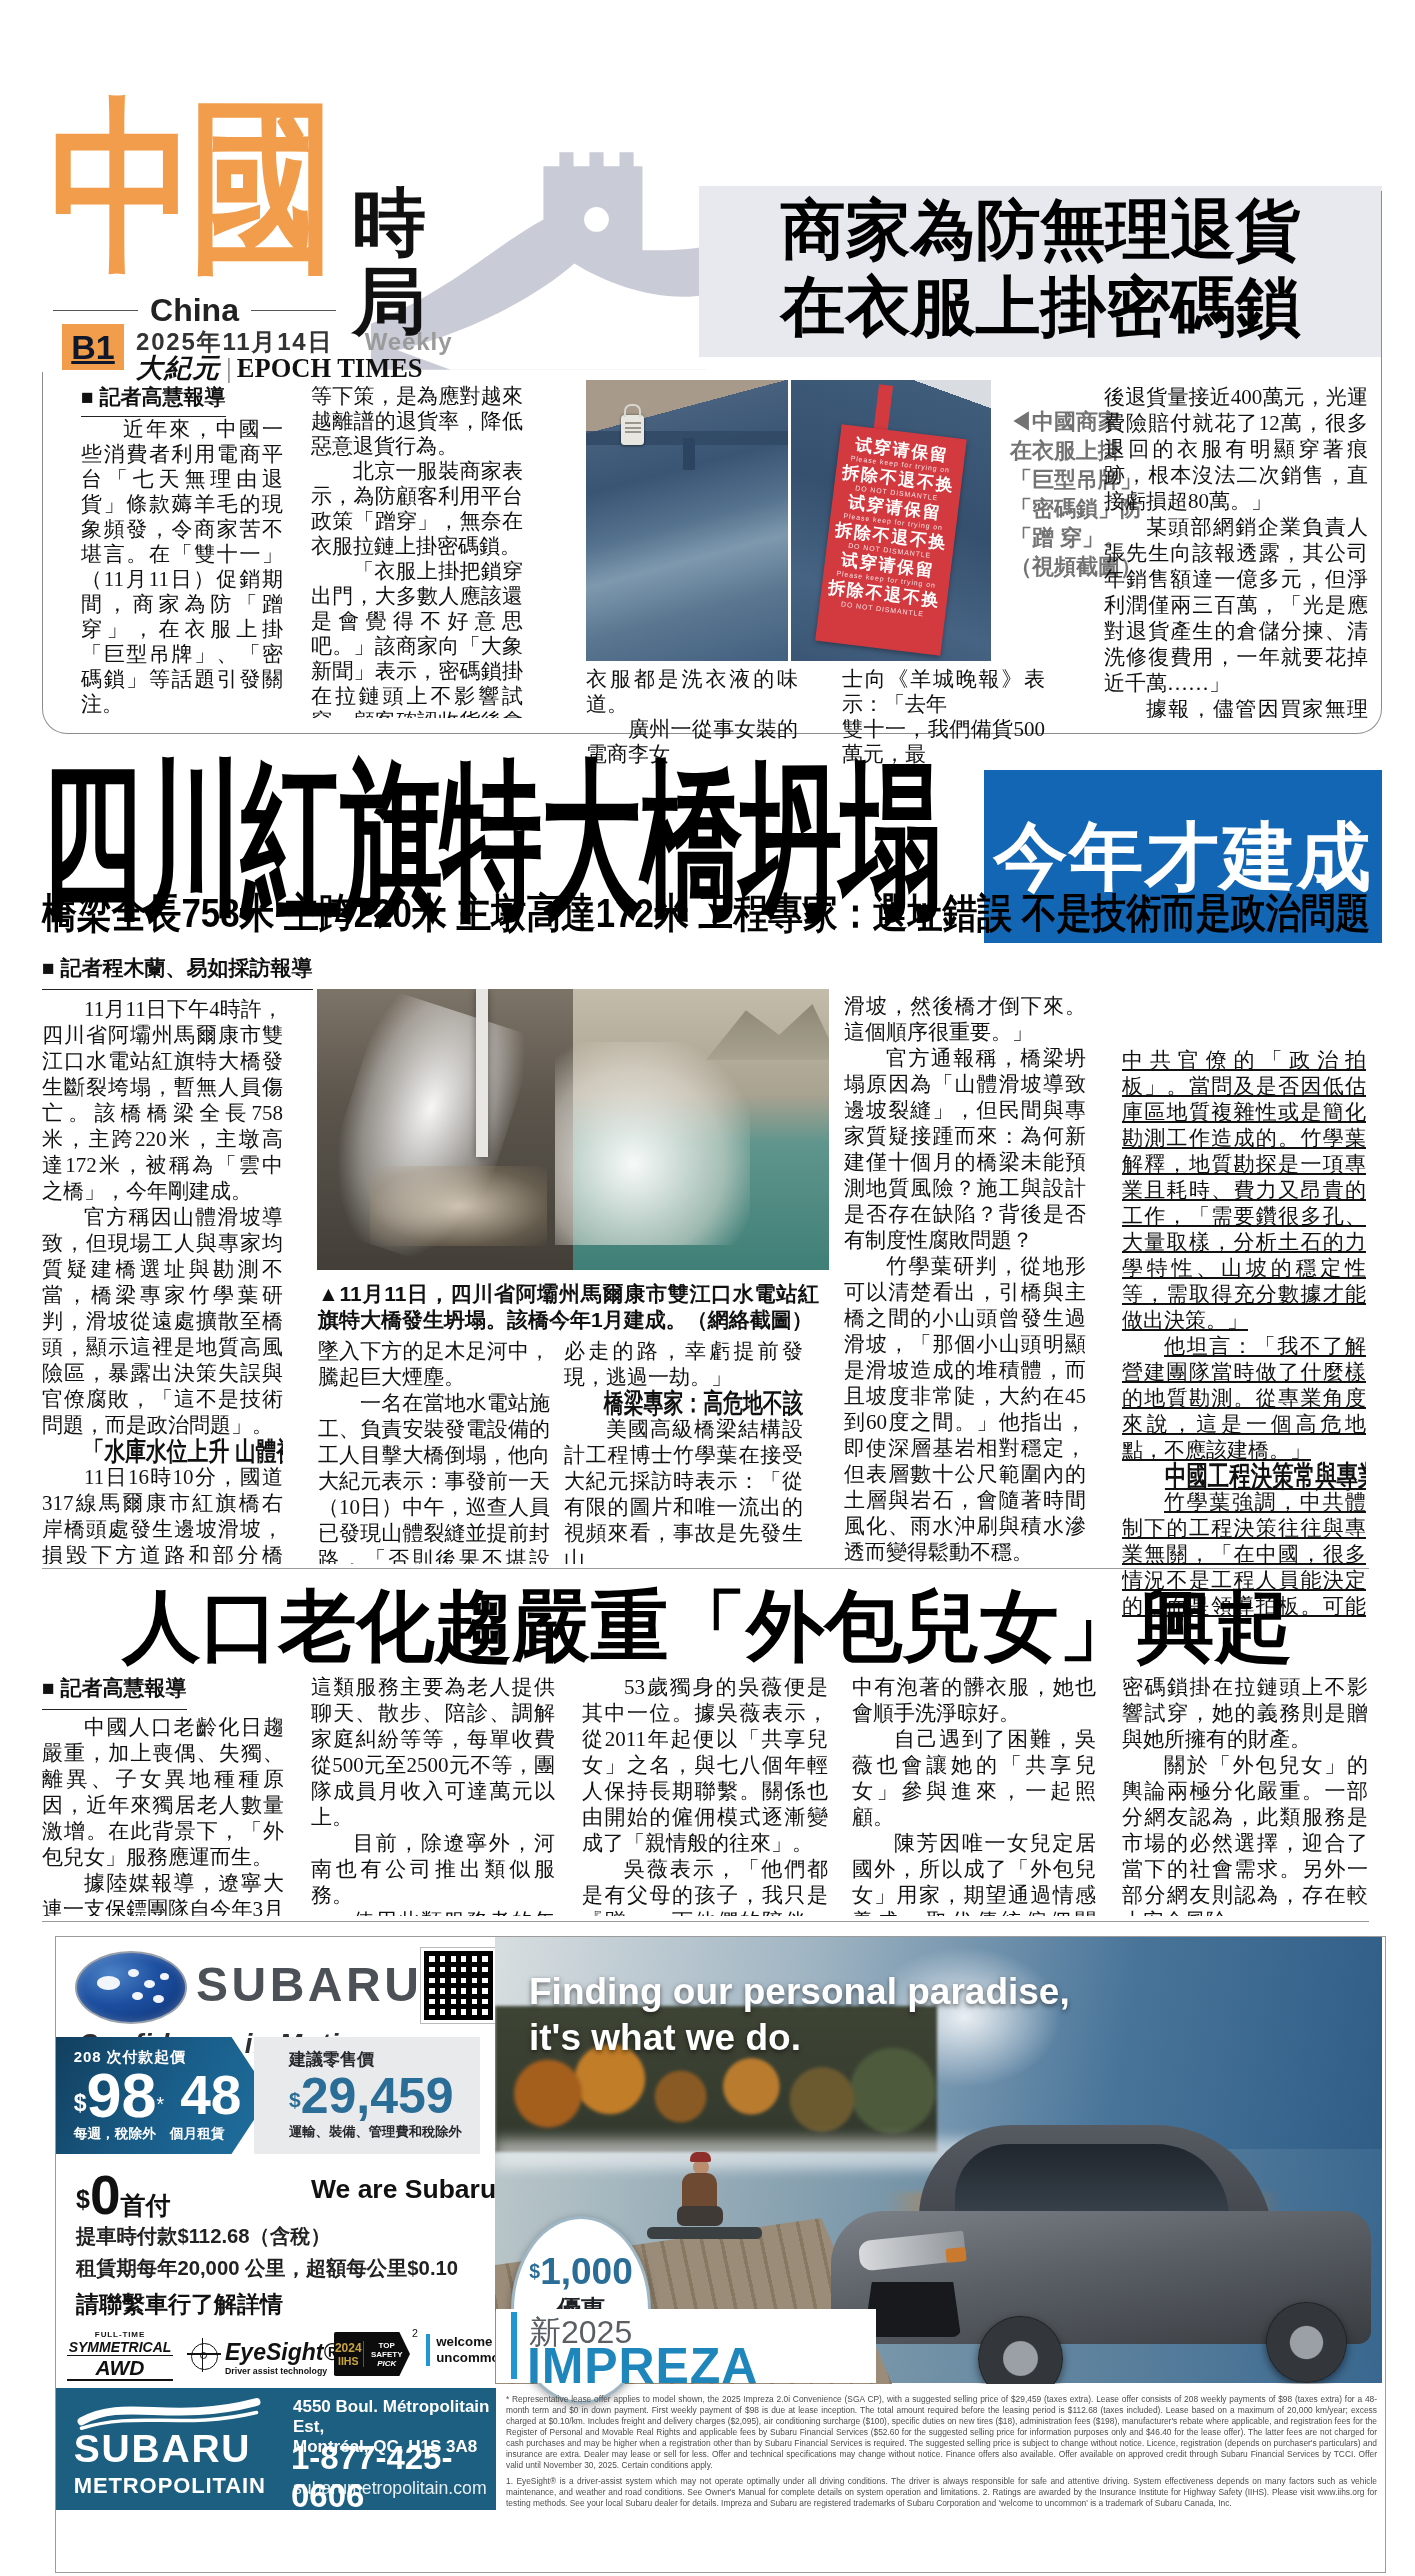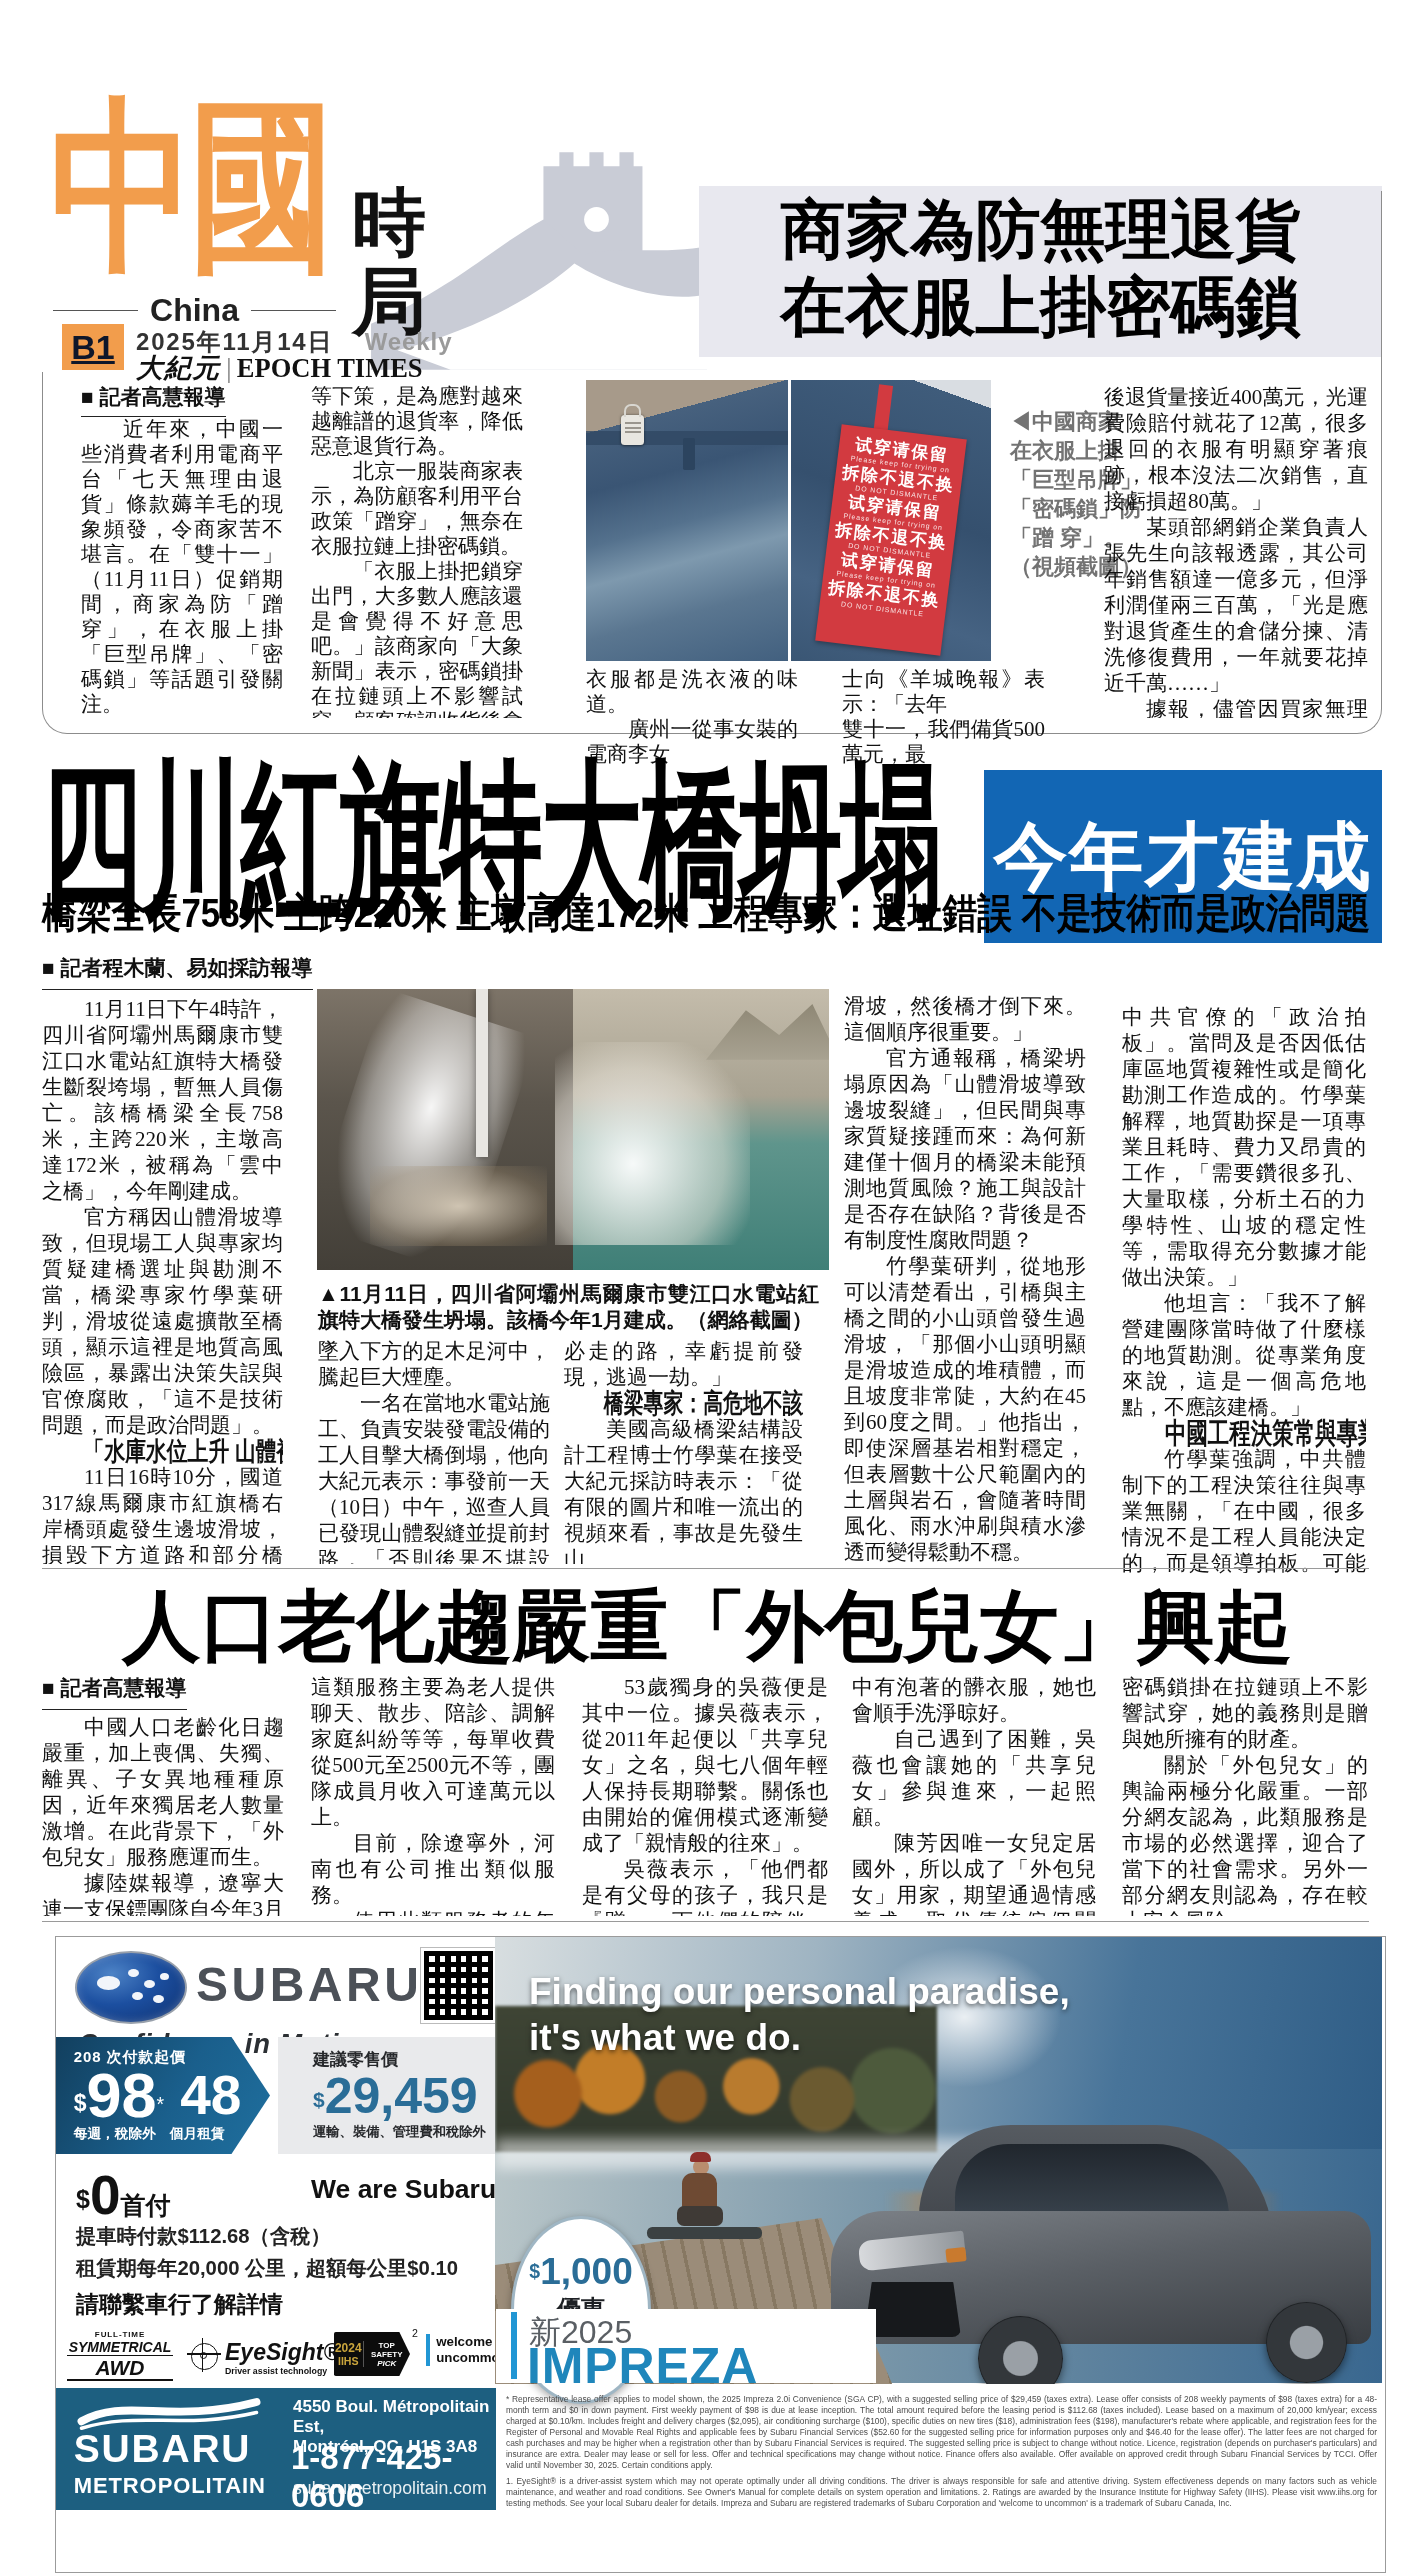--- a/index.html
+++ b/index.html
@@ -221,21 +221,21 @@
     <p>美國高級橋梁結構設計工程博士竹學葉在接受大紀元採訪時表示：「從有限的圖片和唯一流出的視頻來看，事故是先發生山</p>
   </div>
 
   <div class="abs nt a2t" style="left:844px;top:993px;width:242px;height:571px;overflow:hidden;">
     <p class="cont">滑坡，然後橋才倒下來。這個順序很重要。」</p>
     <p>官方通報稱，橋梁坍塌原因為「山體滑坡導致邊坡裂縫」，但民間與專家質疑接踵而來：為何新建僅十個月的橋梁未能預測地質風險？施工與設計是否存在缺陷？背後是否有制度性腐敗問題？</p>
     <p>竹學葉研判，從地形可以清楚看出，引橋與主橋之間的小山頭曾發生過滑坡，「那個小山頭明顯是滑坡造成的堆積體，而且坡度非常陡，大約在45到60度之間。」他指出，即使深層基岩相對穩定，但表層數十公尺範圍內的土層與岩石，會隨著時間風化、雨水沖刷與積水滲透而變得鬆動不穩。</p>
     <p>他指出，從畫面觀察，「主橋和引橋連接的部分被扯斷後仍安然無恙，說明主橋結構相對穩定，從這一點看不出是施工或者設計的問題。」</p>
 
   </div>
-  <div class="abs nt a2t" style="left:1122px;top:1004px;width:244px;height:571px;overflow:hidden;">
+  <div class="abs nt a2t" style="left:1122px;top:1047px;width:244px;height:571px;overflow:hidden;text-decoration:underline;">
     <p class="cont">中共官僚的「政治拍板」。當問及是否因低估庫區地質複雜性或是簡化勘測工作造成的。竹學葉解釋，地質勘探是一項專業且耗時、費力又昂貴的工作，「需要鑽很多孔、大量取樣，分析土石的力學特性、山坡的穩定性等，需取得充分數據才能做出決策。」</p>
     <p>他坦言：「我不了解營建團隊當時做了什麼樣的地質勘測。從專業角度來說，這是一個高危地點，不應該建橋。」</p>
     <p class="colsub" style="font-size:29px;transform:scaleX(.74);">中國工程決策常與專業無關</p>
     <p>竹學葉強調，中共體制下的工程決策往往與專業無關，「在中國，很多情況不是工程人員能決定的，而是領導拍板。可能因為經費限制，或是為了政績工程、GDP數據，強行選址在不該建橋的地方。」</p>
 
   </div>
 
   <div class="abs hr" style="left:42px;top:1568px;width:1327px;"></div>
 
   <div class="abs a3-head" style="left:0;top:1575px;width:1415px;">人口老化趨嚴重「外包兒女」興起</div>
@@ -293,21 +293,21 @@
       <div>
         <span class="sup" style="font-size:23px;font-weight:700;">$</span><span class="bignum" style="font-size:63px;line-height:57px;">98</span><span class="sup" style="font-size:19.5px;">*</span>
       </div>
       <div class="bignum" style="font-size:55px;line-height:57px;">48</div>
     </div>
     <div style="display:flex;gap:14px;font-weight:700;font-size:13.7px;margin-top:1.8px;">
       <span>每週，稅除外</span>
       <span>個月租賃</span>
     </div>
   </div>
-  <div class="abs msrpbox sans" style="left:278px;top:2037px;width:226px;height:117px;padding:10.6px 0 0 35px;box-sizing:border-box;">
+  <div class="abs msrpbox sans" style="left:254px;top:2037px;width:226px;height:117px;padding:10.6px 0 0 35px;box-sizing:border-box;">
     <div style="font-weight:800;font-size:17px;">建議零售價</div>
     <div>
       <span class="sup" style="font-size:21px;font-weight:800;color:#2a6d97;">$</span><span class="bignum" style="font-size:50px;line-height:51px;color:#2a6d97;">29,459</span>
     </div>
     <div style="font-weight:700;font-size:13.3px;margin-top:1.8px;">運輸、裝備、管理費和稅除外</div>
   </div>
 
   <div class="abs sans" style="left:76px;top:2163px;color:#111;">
     <span class="sup" style="font-weight:800;font-size:25px;">$</span><span style="font-weight:900;font-size:55px;">0</span><span style="font-weight:800;font-size:25px;">首付</span>
   </div>

